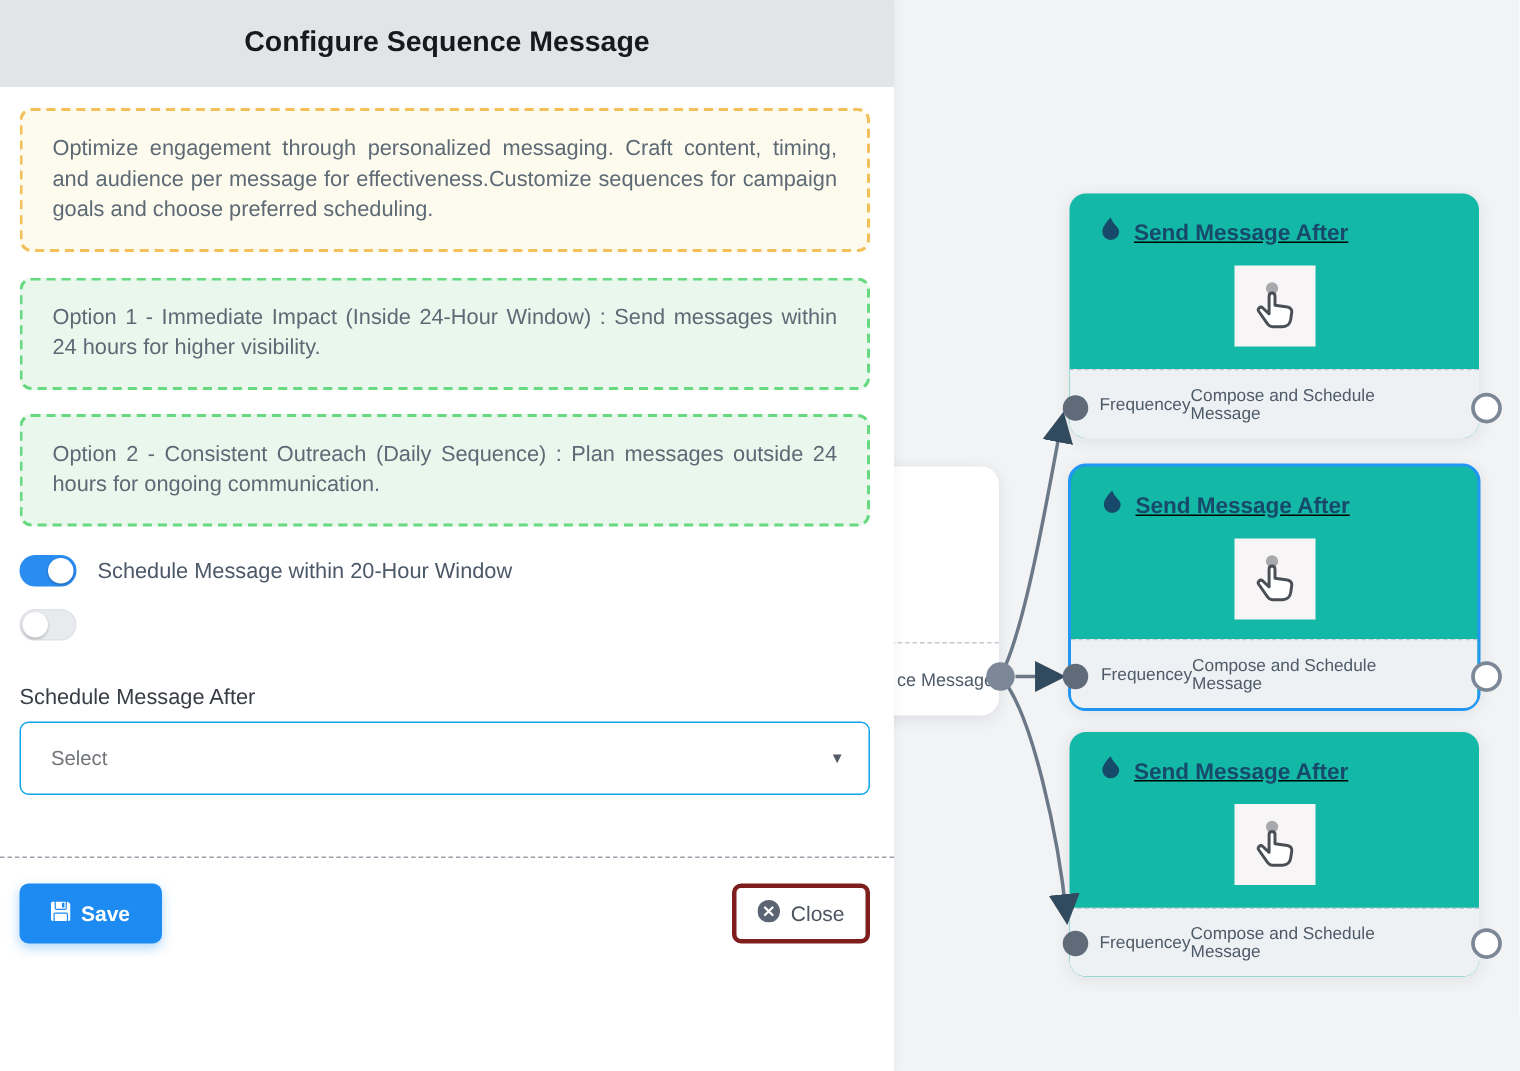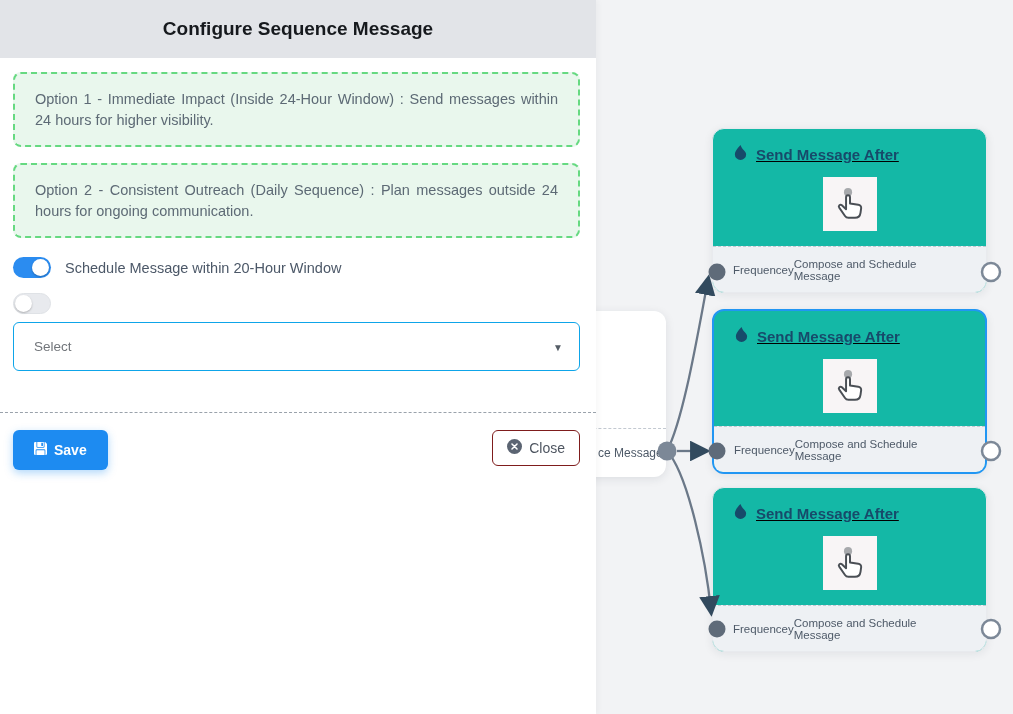--- a/index.html
+++ b/index.html
@@ -59,21 +59,21 @@
     display:flex; align-items:center; padding:0 16px 0 20px; cursor:pointer; background:#fff; position:relative; }
   .select-value { font-size:13.5px; color:#71757a; }
   .select-caret { position:absolute; right:16px; top:50%; transform:translateY(-50%);
     font-size:10px; color:#555d66; }
 
   .panel-divider { margin:41px -16px 0 -13px; border-top:1px dashed #9aa2ab; }
   .panel-footer { display:flex; align-items:flex-start; justify-content:space-between; margin-top:17px; }
   .btn { display:inline-flex; align-items:center; gap:7px; border-radius:6px; font-size:14px; cursor:pointer; }
   .btn-save { background:#1d8bf1; color:#fff; font-weight:700; border:none; padding:12px 21px;
     box-shadow:0 3px 8px rgba(29,139,241,.35); }
-  .btn-close { background:#fff; color:#4e5560; border:1px solid #7f1d1d; padding:8px 14px; font-weight:400; }
+  .btn-close { background:#fff; color:#4e5560; border:3px solid #7f1d1d; padding:8px 14px; font-weight:400; }
 </style>
 </head>
 <body>
 
 <div class="screen">
 
   <div class="canvas">
 
     <div class="source-node">
       <div class="source-footer">
@@ -162,38 +162,40 @@
       <circle cx="395" cy="629" r="9" fill="#ffffff" stroke="#7c8897" stroke-width="2.5"></circle>
     </svg>
   </div>
 
   <div class="panel">
     <div class="panel-header">
       <div class="panel-title">Configure Sequence Message</div>
     </div>
 
     <div class="panel-body">
+      <div class="note-box note-warning">Optimize engagement through personalized messaging. Craft content, timing, and audience per message for effectiveness.Customize sequences for campaign goals and choose preferred scheduling.</div>
 
       <div class="note-box note-success">Option 1 - Immediate Impact (Inside 24-Hour Window) : Send messages within 24 hours for higher visibility.</div>
 
       <div class="note-box note-success">Option 2 - Consistent Outreach (Daily Sequence) : Plan messages outside 24 hours for ongoing communication.</div>
 
       <div class="toggle-row">
         <div class="toggle on">
             <div class="knob"></div>
           </div>
         <div class="toggle-label">Schedule Message within 20-Hour Window</div>
       </div>
 
       <div class="toggle-row second">
         <div class="toggle off">
             <div class="knob"></div>
           </div>
       </div>
 
+      <div class="field-label">Schedule Message After</div>
 
       <div class="select-box">
         <span class="select-value">Select</span>
         <span class="select-caret">▼</span>
       </div>
 
       <div class="panel-divider"></div>
 
       <div class="panel-footer">
         <button class="btn btn-save">

